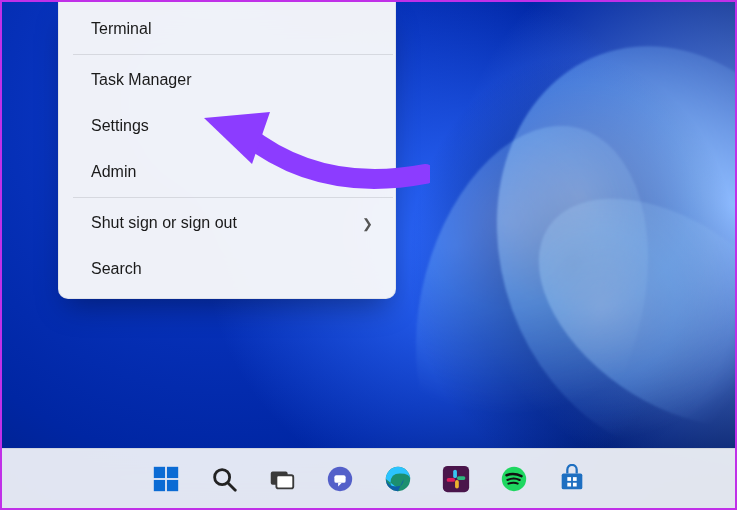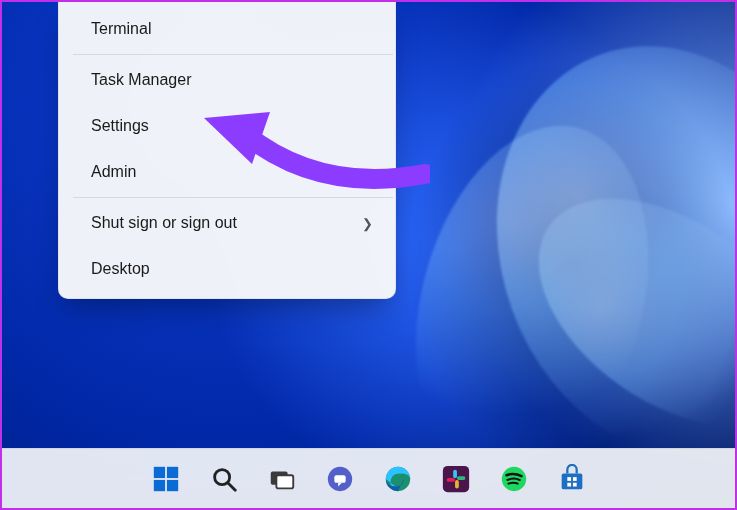--- a/index.html
+++ b/index.html
@@ -97,21 +97,21 @@
   </div>
   <div class="mi">
     <span class="lbl">Admin</span>
   </div>
   <div class="sep"></div>
   <div class="mi">
     <span class="lbl">Shut sign or sign out</span>
     <span class="chev">❯</span>
   </div>
   <div class="mi">
-    <span class="lbl">Desktop</span>
+    <span class="lbl">Search</span>
   </div>
 </div>
 
 <svg class="arrow-anno" viewBox="0 0 230 100">
   <defs>
     <linearGradient id="ag" x1="0" y1="0" x2="1" y2="0">
       <stop offset="0" stop-color="#8c3cff"></stop>
       <stop offset="1" stop-color="#8c3cff"></stop>
     </linearGradient>
   </defs>

